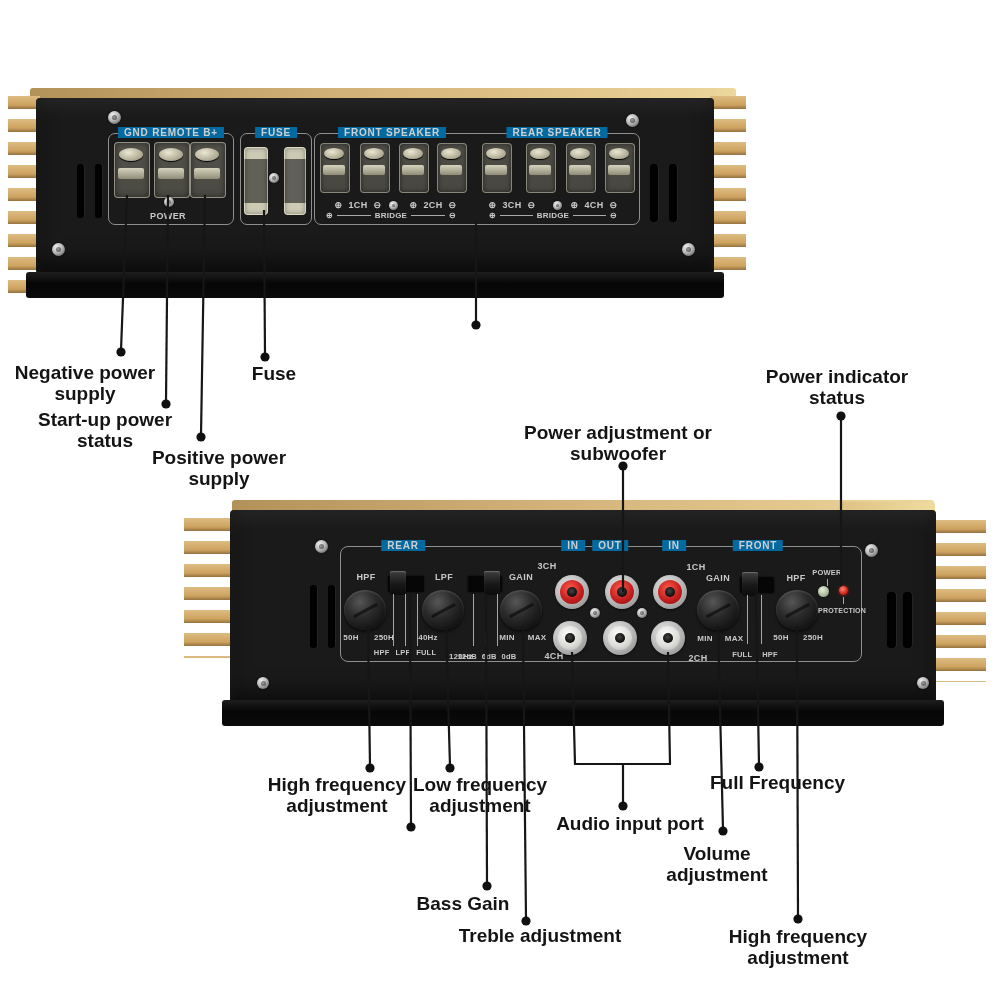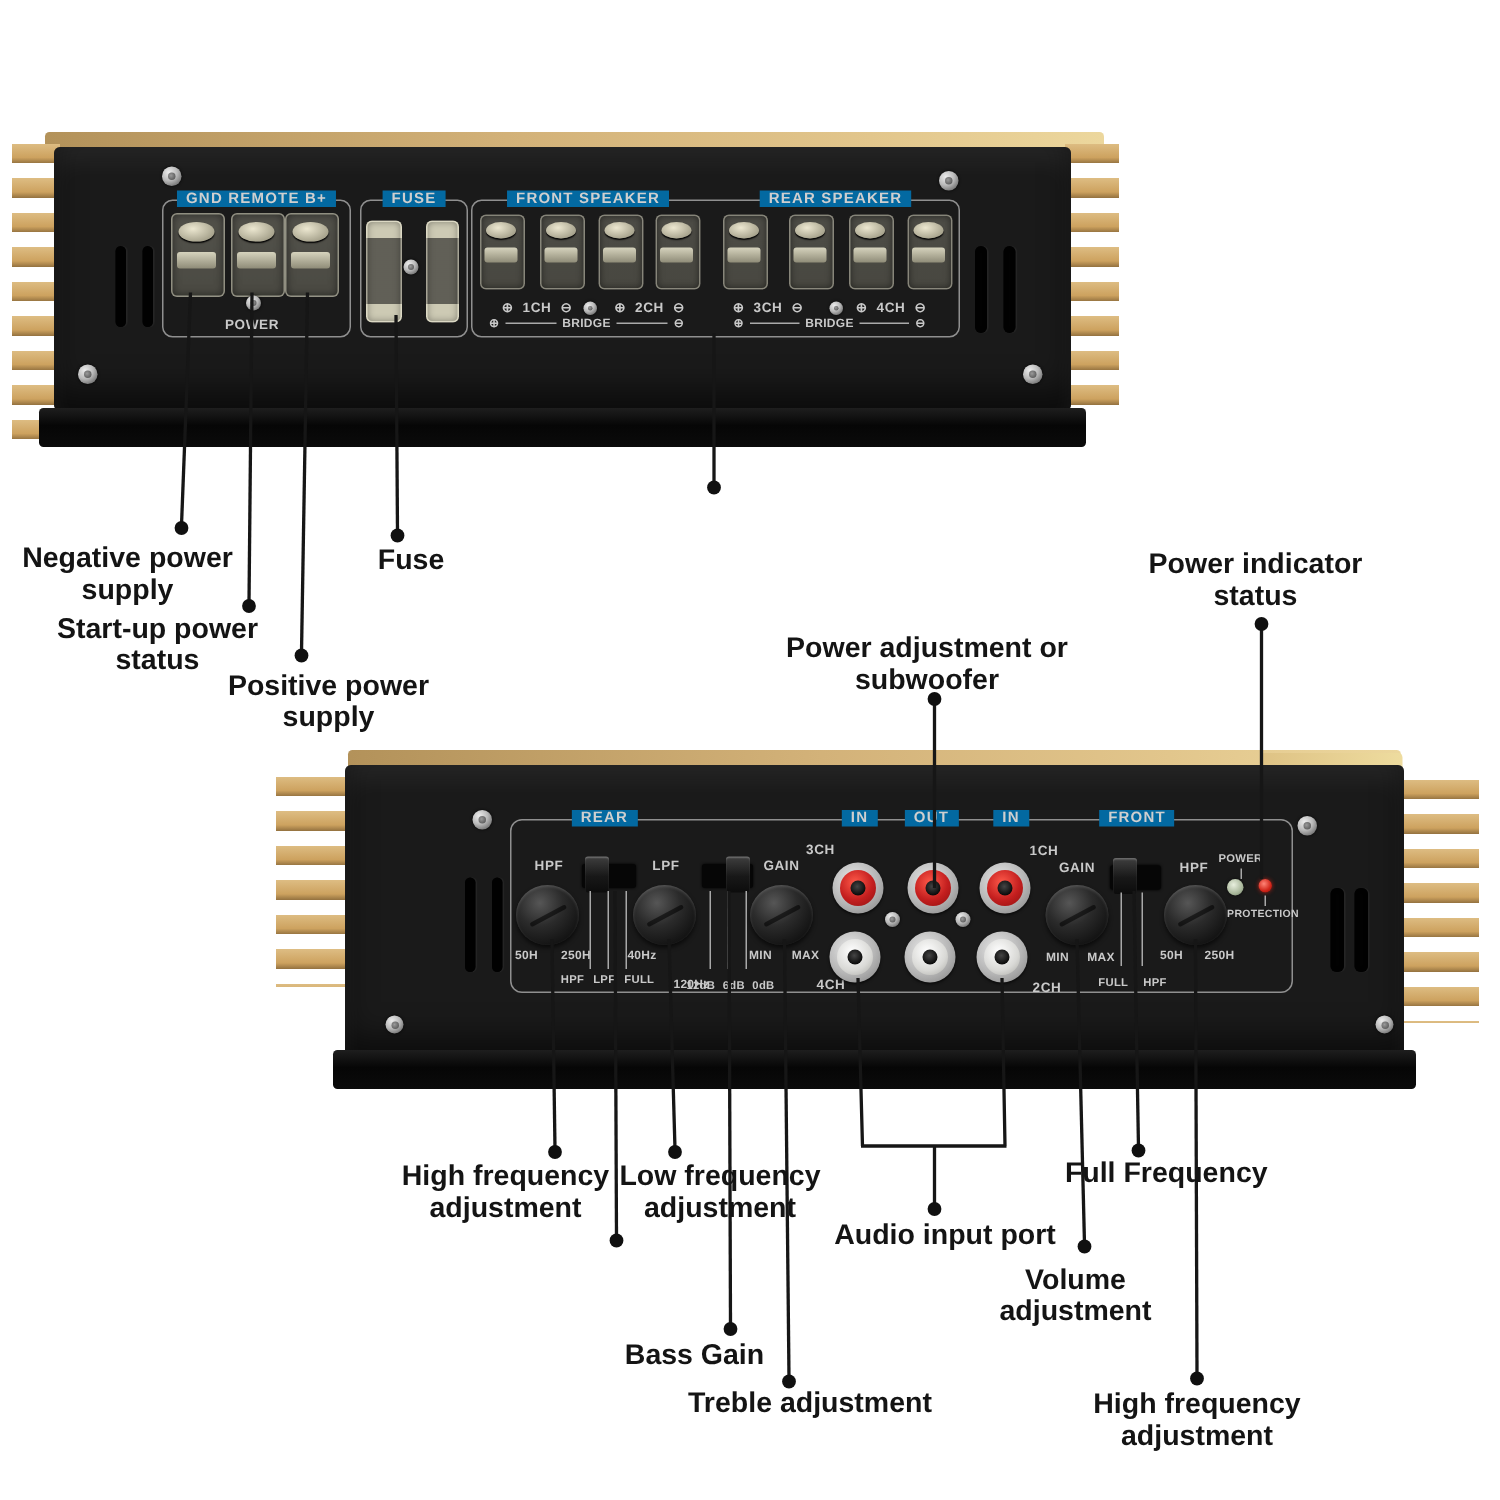--- a/index.html
+++ b/index.html
@@ -176,21 +176,21 @@
   <div class="screw" style="left:257px;top:677px;width:12px;height:12px;"></div>
   <div class="screw" style="left:917px;top:677px;width:12px;height:12px;"></div>
   <div class="vent" style="left:310px;top:585px;width:7px;height:63px;"></div>
   <div class="vent" style="left:328px;top:585px;width:7px;height:63px;"></div>
   <div class="vent" style="left:887px;top:592px;width:9px;height:56px;"></div>
   <div class="vent" style="left:903px;top:592px;width:9px;height:56px;"></div>
 
   <div class="pbox" style="left:340px;top:546px;width:520px;height:114px;border-radius:8px;">
     <span class="boxtitle s10" style="left:62px;">REAR</span>
     <span class="boxtitle s10" style="left:232px;">IN</span>
-    <span class="boxtitle s10" style="left:280px;">OUT</span>
+    <span class="boxtitle s10" style="left:269px;">OUT</span>
     <span class="boxtitle s10" style="left:333px;">IN</span>
     <span class="boxtitle s10" style="left:417px;">FRONT</span>
   </div>
 
   <span class="pt s9" style="left:366px;top:577px;">HPF</span>
   <div class="knob" style="left:344px;top:590px;"></div>
   <span class="pt s8" style="left:351px;top:637px;">50H</span>
   <span class="pt s8" style="left:384px;top:637px;">250H</span>
 
   <div class="vswitch h-left" style="left:388px;top:576px;width:36px;height:16px;"></div>

